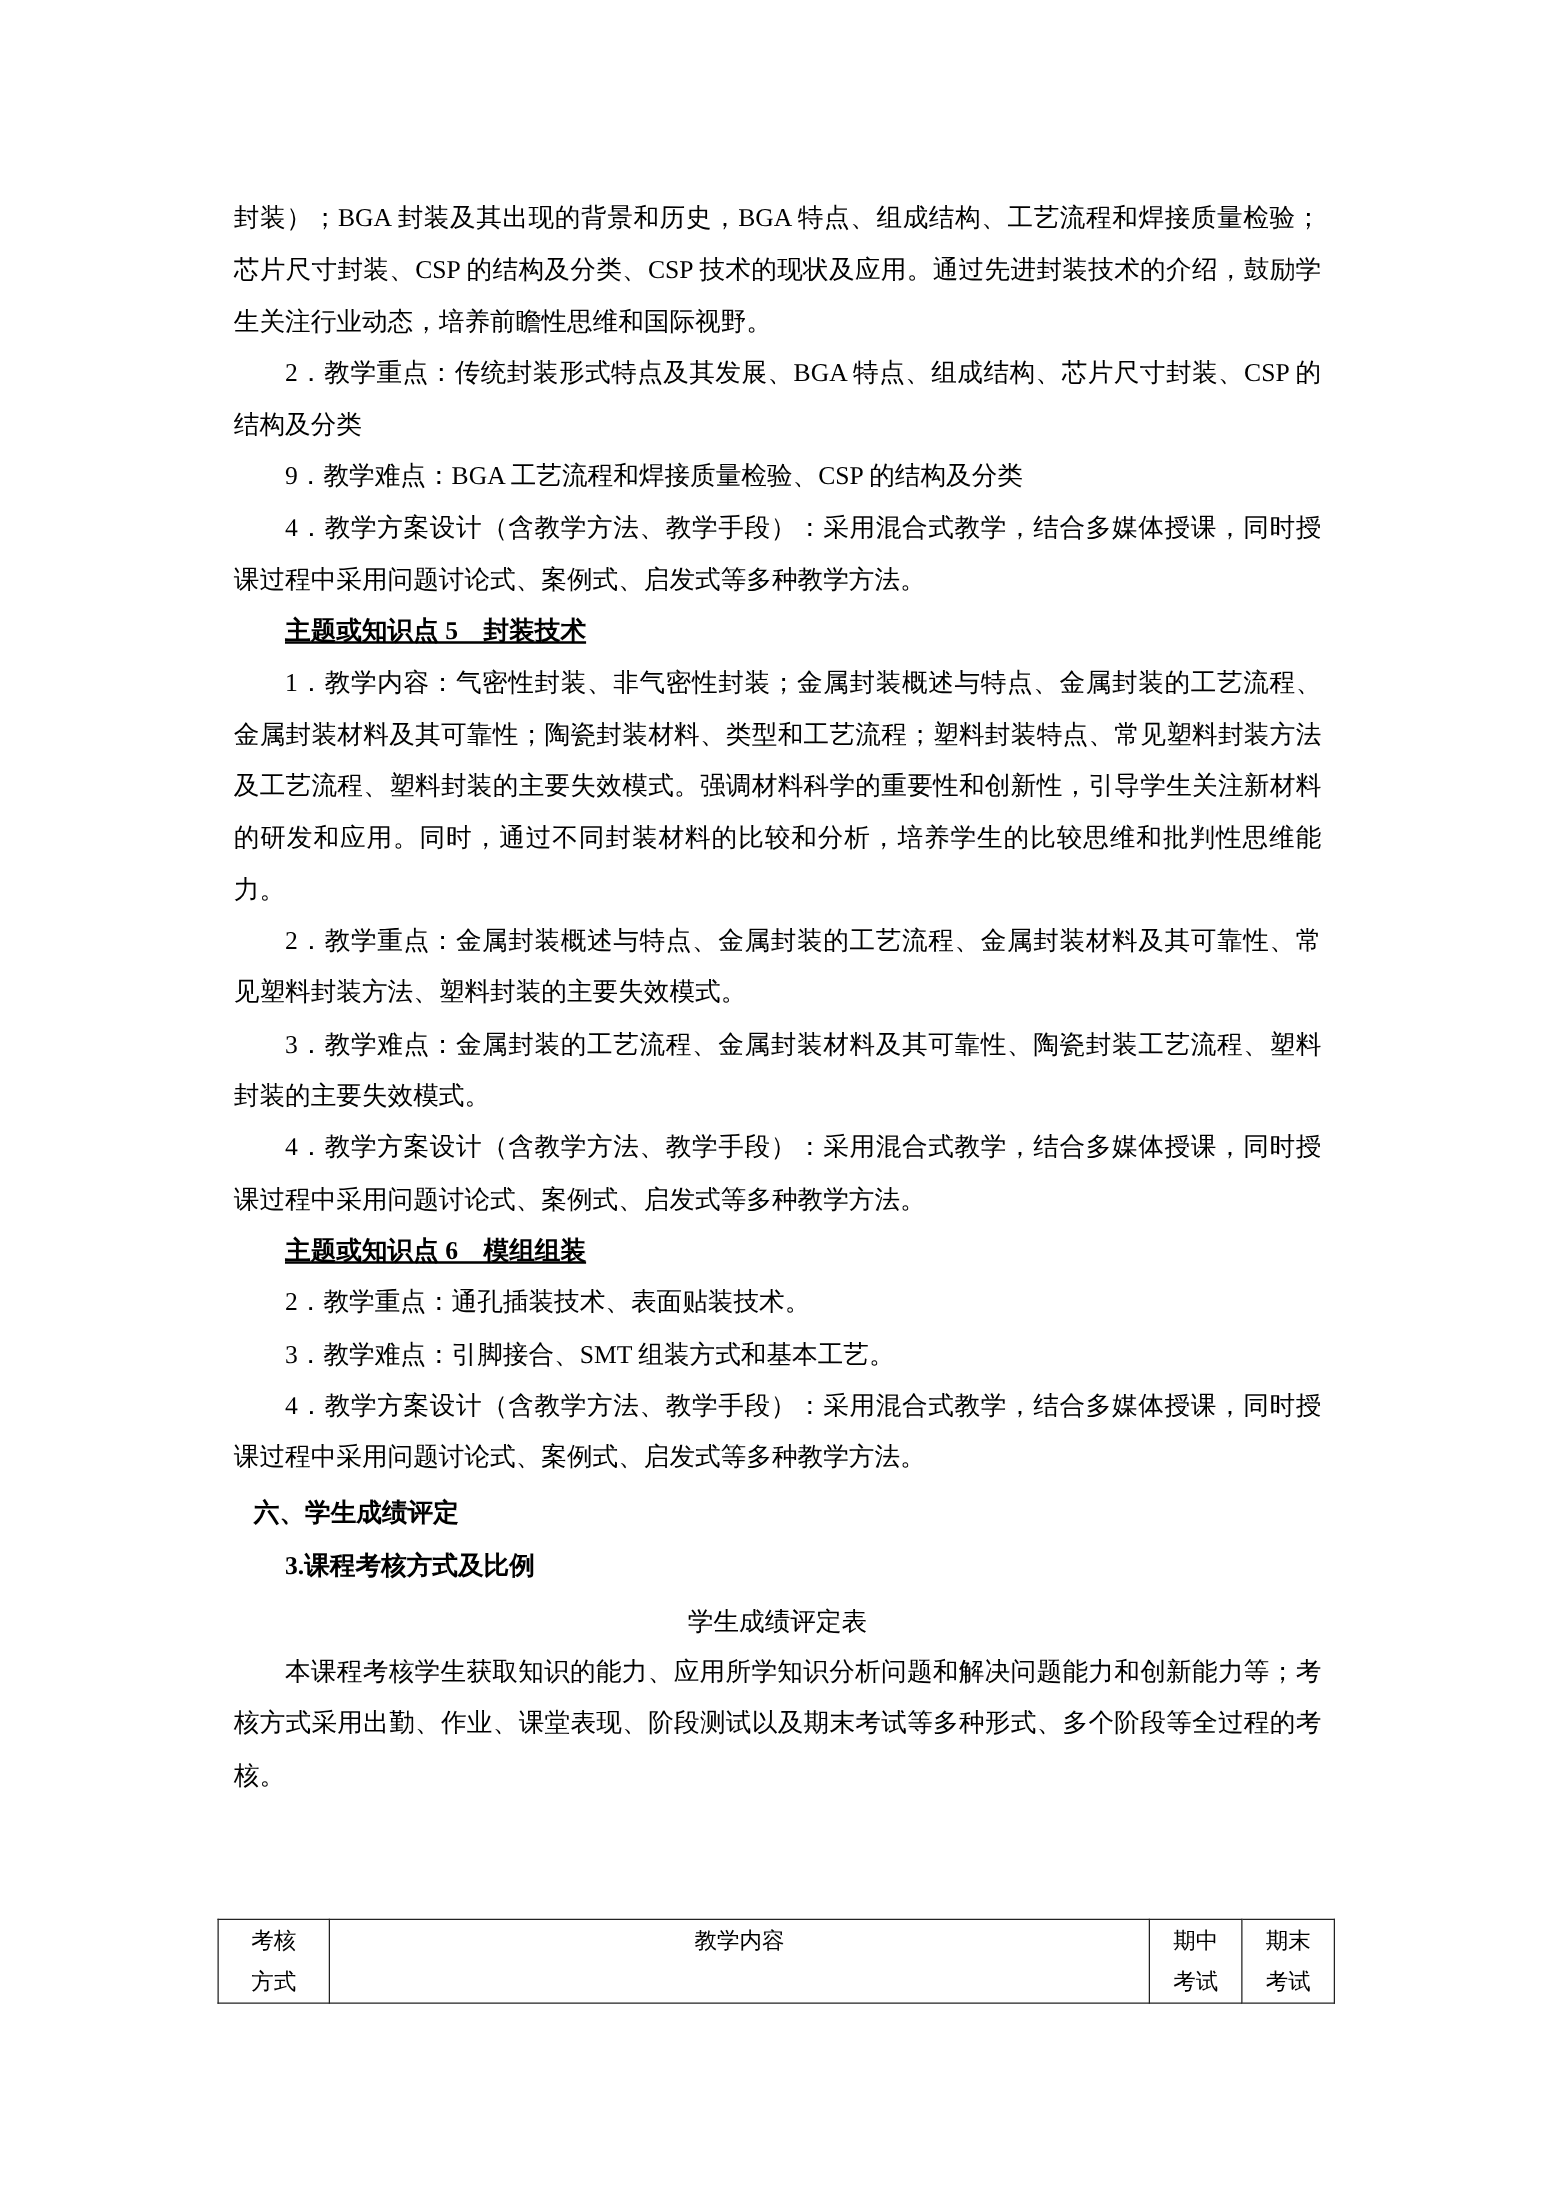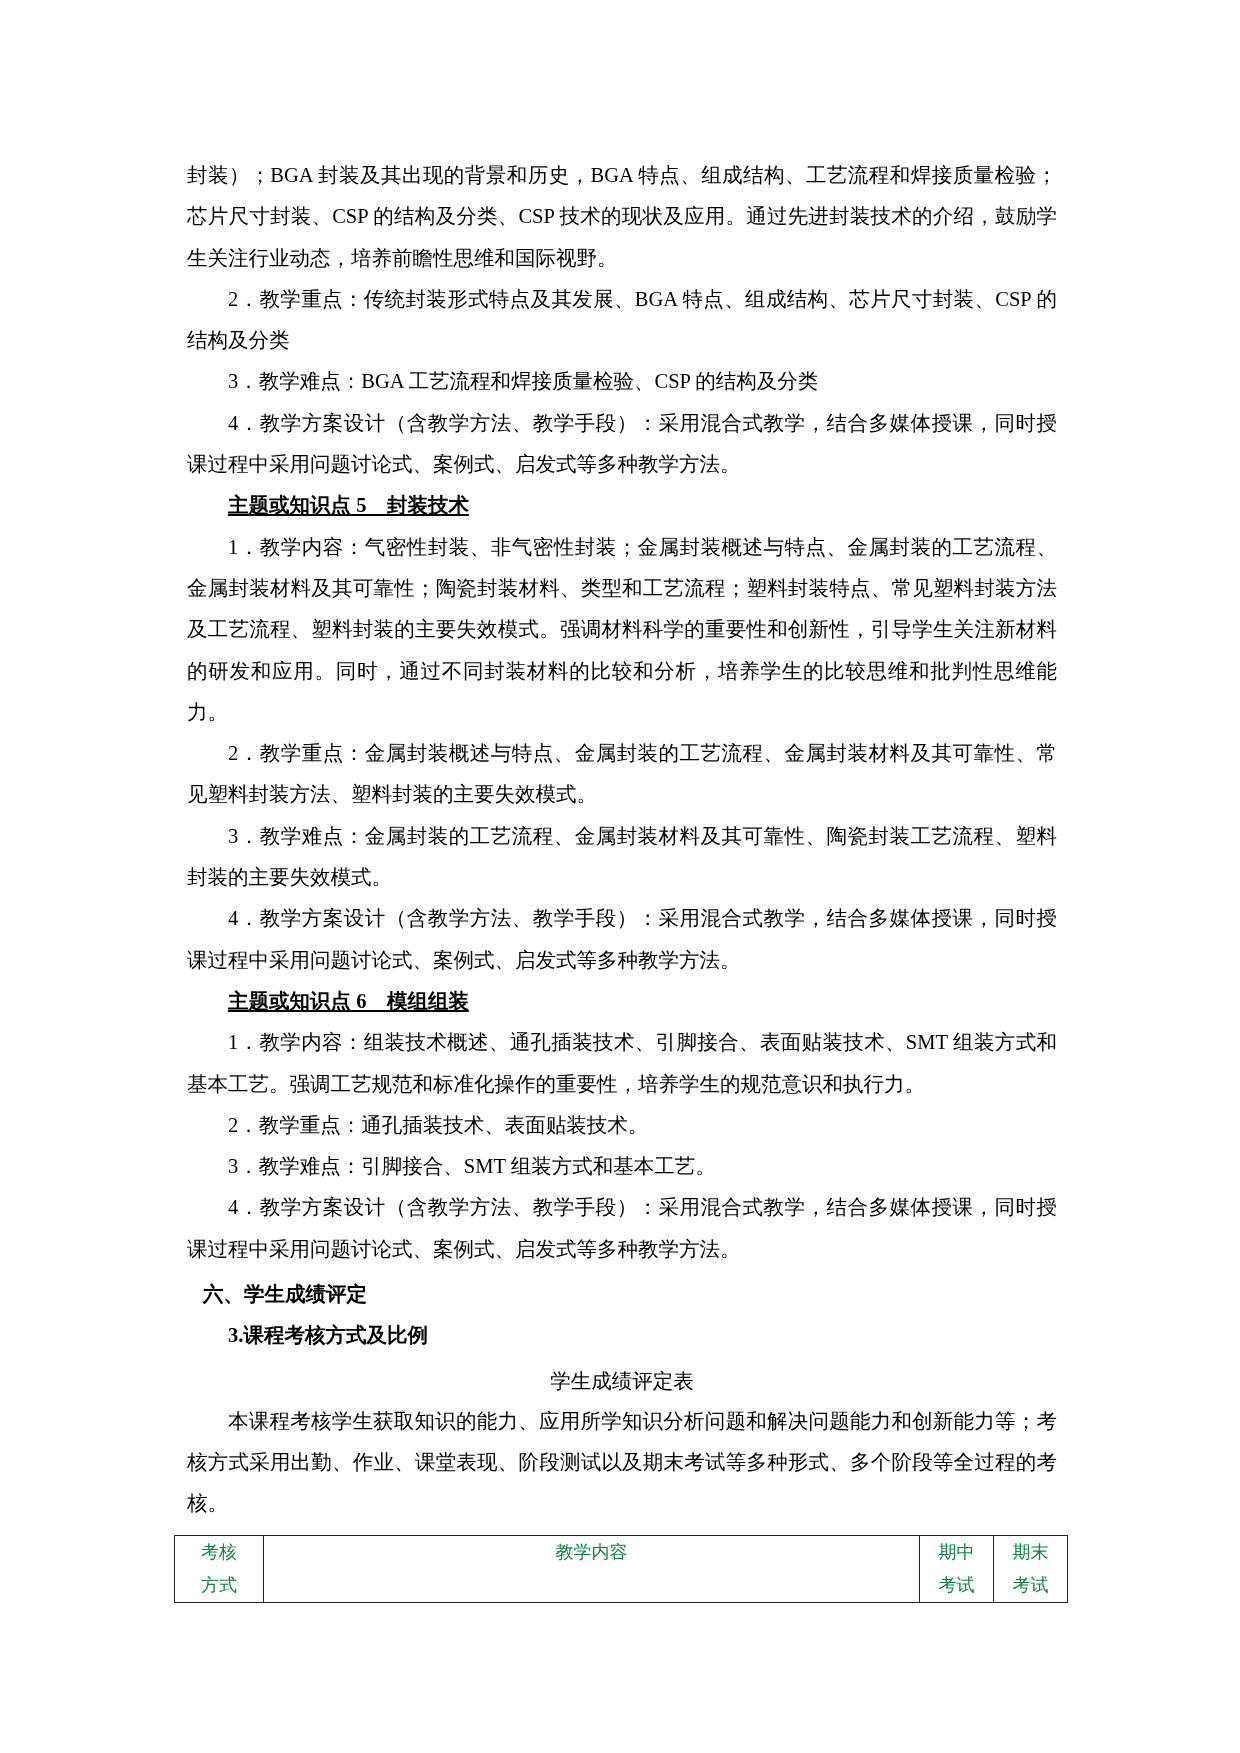--- a/index.html
+++ b/index.html
@@ -12,48 +12,47 @@
   .p { margin: 0; text-align: justify; text-justify: inter-character; }
   .ind { text-indent: 41px; }
   .h-topic { padding-left: 41px; font-weight: bold; text-decoration: underline; }
   .h-sec { font-weight: bold; margin-top: 4px; margin-left: 16px; }
   .h-sub { padding-left: 41px; font-weight: bold; }
   .caption { text-align: center; margin-top: 4px; line-height: 40px; }
   table.grade {
     position: absolute; left: 174px; top: 1535px; width: 894px;
     border-collapse: collapse;
     font-family: "Liberation Serif", "DejaVu Serif", serif;
-    font-size: 18px; color: #15803d;
+    font-size: 18px; color: #000000;
   }
   table.grade td {
     border: 1.5px solid #222; height: 66px; padding: 0; vertical-align: top;
     text-align: center; line-height: 33px;
   }
   table.grade td.c1 { width: 88px; }
   table.grade td.c2 { width: 655px; }
   table.grade td.c3 { width: 73px; }
   table.grade td.c4 { width: 73px; }
 </style>
 </head>
 <body>
 
 <div class="page">
   <p class="p">封装）；BGA 封装及其出现的背景和历史，BGA 特点、组成结构、工艺流程和焊接质量检验；芯片尺寸封装、CSP 的结构及分类、CSP 技术的现状及应用。通过先进封装技术的介绍，鼓励学生关注行业动态，培养前瞻性思维和国际视野。</p>
   <p class="p ind">2．教学重点：传统封装形式特点及其发展、BGA 特点、组成结构、芯片尺寸封装、CSP 的结构及分类</p>
-  <p class="p ind">3．教学难点：BGA 工艺流程和焊接质量检验、CSP 的结构及分类</p>
+  <p class="p ind">9．教学难点：BGA 工艺流程和焊接质量检验、CSP 的结构及分类</p>
   <p class="p ind">4．教学方案设计（含教学方法、教学手段）：采用混合式教学，结合多媒体授课，同时授课过程中采用问题讨论式、案例式、启发式等多种教学方法。</p>
 
   <p class="p h-topic">主题或知识点 5　封装技术</p>
   <p class="p ind">1．教学内容：气密性封装、非气密性封装；金属封装概述与特点、金属封装的工艺流程、金属封装材料及其可靠性；陶瓷封装材料、类型和工艺流程；塑料封装特点、常见塑料封装方法及工艺流程、塑料封装的主要失效模式。强调材料科学的重要性和创新性，引导学生关注新材料的研发和应用。同时，通过不同封装材料的比较和分析，培养学生的比较思维和批判性思维能力。</p>
   <p class="p ind">2．教学重点：金属封装概述与特点、金属封装的工艺流程、金属封装材料及其可靠性、常见塑料封装方法、塑料封装的主要失效模式。</p>
   <p class="p ind">3．教学难点：金属封装的工艺流程、金属封装材料及其可靠性、陶瓷封装工艺流程、塑料封装的主要失效模式。</p>
   <p class="p ind">4．教学方案设计（含教学方法、教学手段）：采用混合式教学，结合多媒体授课，同时授课过程中采用问题讨论式、案例式、启发式等多种教学方法。</p>
 
   <p class="p h-topic">主题或知识点 6　模组组装</p>
-  <p class="p ind">1．教学内容：组装技术概述、通孔插装技术、引脚接合、表面贴装技术、SMT 组装方式和基本工艺。强调工艺规范和标准化操作的重要性，培养学生的规范意识和执行力。</p>
   <p class="p ind">2．教学重点：通孔插装技术、表面贴装技术。</p>
   <p class="p ind">3．教学难点：引脚接合、SMT 组装方式和基本工艺。</p>
   <p class="p ind">4．教学方案设计（含教学方法、教学手段）：采用混合式教学，结合多媒体授课，同时授课过程中采用问题讨论式、案例式、启发式等多种教学方法。</p>
 
   <p class="p h-sec">六、学生成绩评定</p>
   <p class="p h-sub">3.课程考核方式及比例</p>
   <p class="p caption">学生成绩评定表</p>
   <p class="p ind">本课程考核学生获取知识的能力、应用所学知识分析问题和解决问题能力和创新能力等；考核方式采用出勤、作业、课堂表现、阶段测试以及期末考试等多种形式、多个阶段等全过程的考核。</p>
 </div>
 

